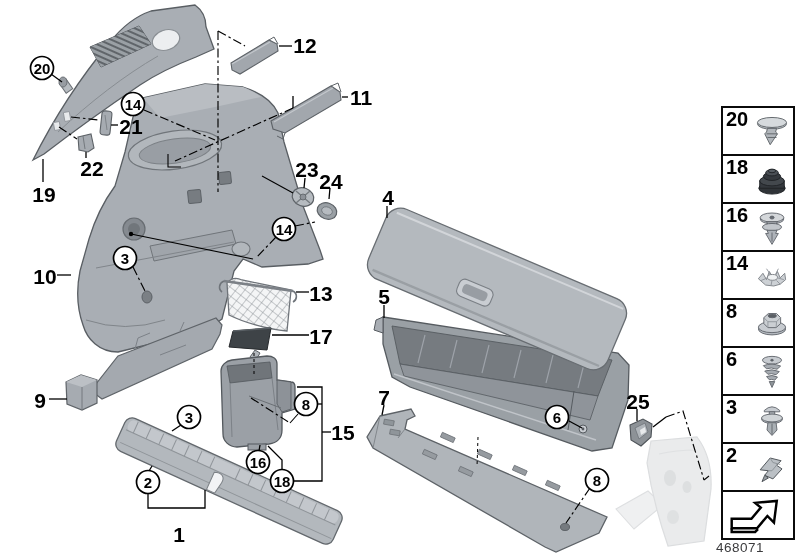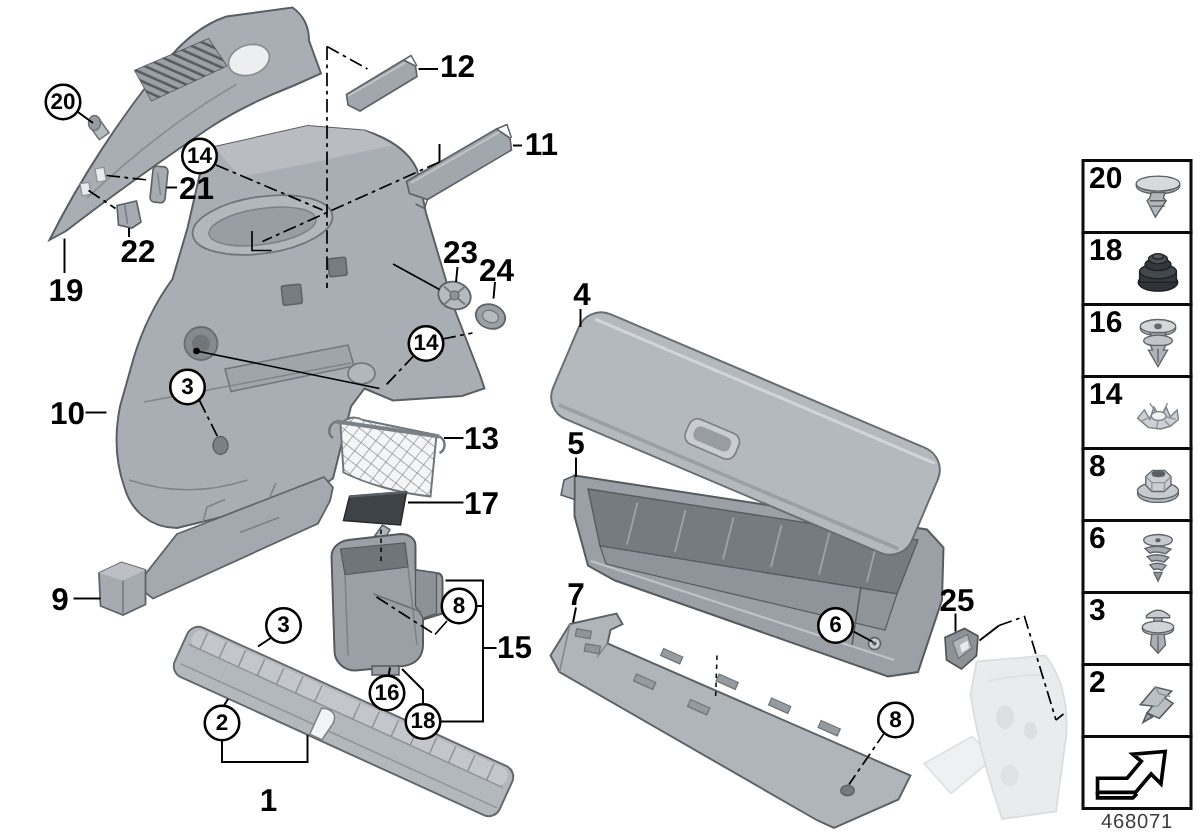--- a/index.html
+++ b/index.html
@@ -15,21 +15,21 @@
   .dd{stroke:#000;stroke-width:1.15;fill:none;stroke-dasharray:9 3 2.5 3}
   .dsh{stroke:#000;stroke-width:1;fill:none;stroke-dasharray:3 3}
   
   .legend{position:absolute;left:721px;top:106px;width:74px}
   .cell{position:relative;width:74px;height:50px;background:#fff;border:2px solid #0b0b0b;
         box-sizing:border-box;margin-top:-2px}
   .cell:first-child{margin-top:0}
   .cell .num{position:absolute;left:3px;top:0;font-weight:bold;font-size:20px;line-height:23px;color:#000}
   .cell .ic{position:absolute;right:1px;top:2px}
   .cell.acell .ic{left:4px;top:4px;right:auto}
-  .fignum{position:absolute;left:721px;top:540px;width:74px;text-align:center;
+  .fignum{position:absolute;left:703px;top:540px;width:74px;text-align:center;
           font-size:13.5px;color:#3b3b3d;letter-spacing:.5px}
 </style>
 </head>
 <body>
 
 <div class="stage">
 
 <svg width="800" height="560" viewBox="0 0 800 560">
   <defs>
     <pattern id="hatch" width="5" height="5" patternUnits="userSpaceOnUse" patternTransform="rotate(24)">

